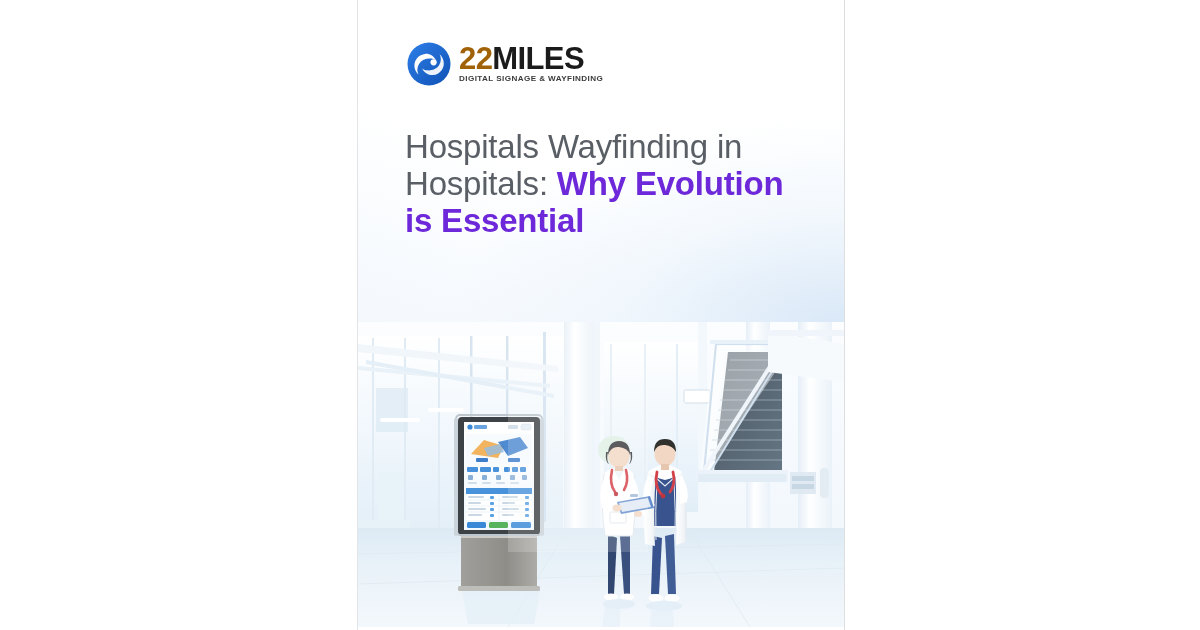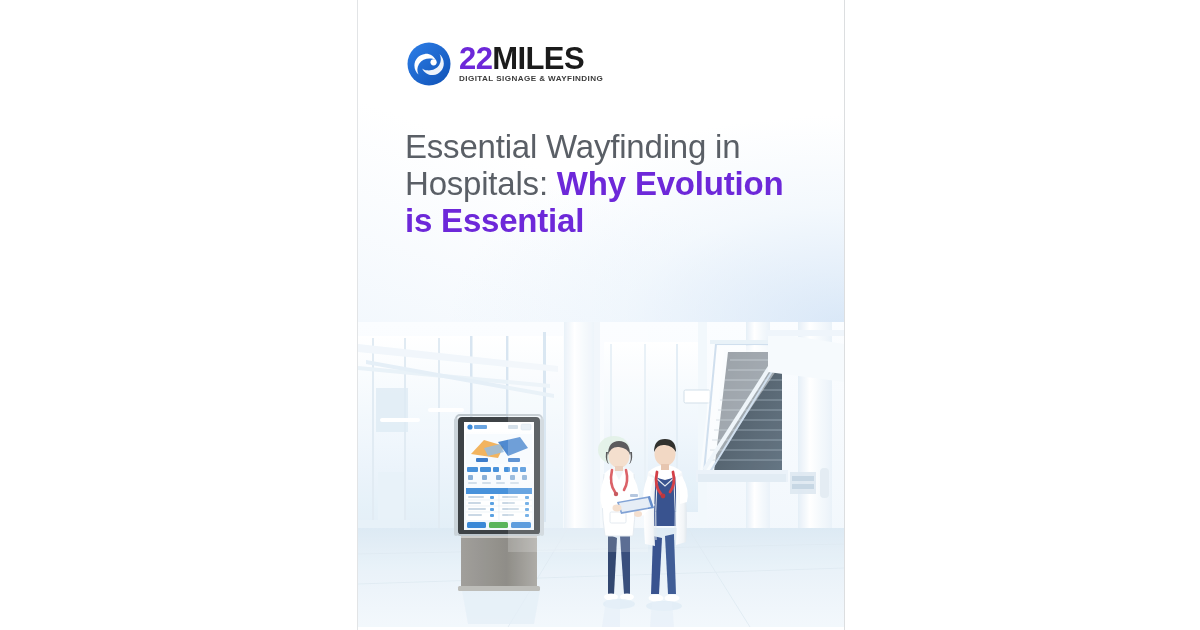--- a/index.html
+++ b/index.html
@@ -28,21 +28,21 @@
     pointer-events:none;
   }
 
   
   .logo{position:absolute;left:48px;top:40px;display:flex;align-items:flex-start;}
   .logo-mark{position:relative;width:46px;height:46px;flex:0 0 46px;margin-top:1px;}
   .logo-words{margin-left:7px;padding-top:4px;}
   .logo-title{
     font-size:31px;line-height:29px;font-weight:700;letter-spacing:-.6px;white-space:nowrap;
   }
-  .logo-title .t-22{color:#6d28d9;text-align:center;}
+  .logo-title .t-22{color:#a16207;text-align:center;}
   .logo-title .t-miles{color:#1b1b1b;text-align:center;}
   .logo-tag{
     font-size:8.1px;line-height:10px;font-weight:700;color:#3b3b3b;
     letter-spacing:.42px;white-space:nowrap;margin-top:1px;
   }
 
   
   .headline{
     position:absolute;left:47px;top:128px;width:420px;
     font-size:33px;line-height:37px;letter-spacing:-.2px;
@@ -80,21 +80,21 @@
           <circle cx="27.6" cy="21.3" r="3.1" fill="#ffffff"></circle>
         </svg>
       </div>
       <div class="logo-words">
         <div class="logo-title"><span class="t-22">22</span><span class="t-miles">MILES</span></div>
         <div class="logo-tag">DIGITAL SIGNAGE &amp; WAYFINDING</div>
       </div>
     </div>
 
     <div class="headline">
-      <span class="light">Essential Wayfinding in</span><br>
+      <span class="light">Hospitals Wayfinding in</span><br>
       <span class="light">Hospitals: </span><span class="accent">Why Evolution</span><br>
       <span class="accent">is Essential</span>
     </div>
 
     <div class="photo">
       <svg viewBox="0 0 486 305" preserveAspectRatio="none" aria-hidden="true">
         <defs>
           <linearGradient id="floorg" x1="0" y1="0" x2="0" y2="1">
             <stop offset="0" stop-color="#dbe9f4"></stop>
             <stop offset="45%" stop-color="#e9f2f9"></stop>

